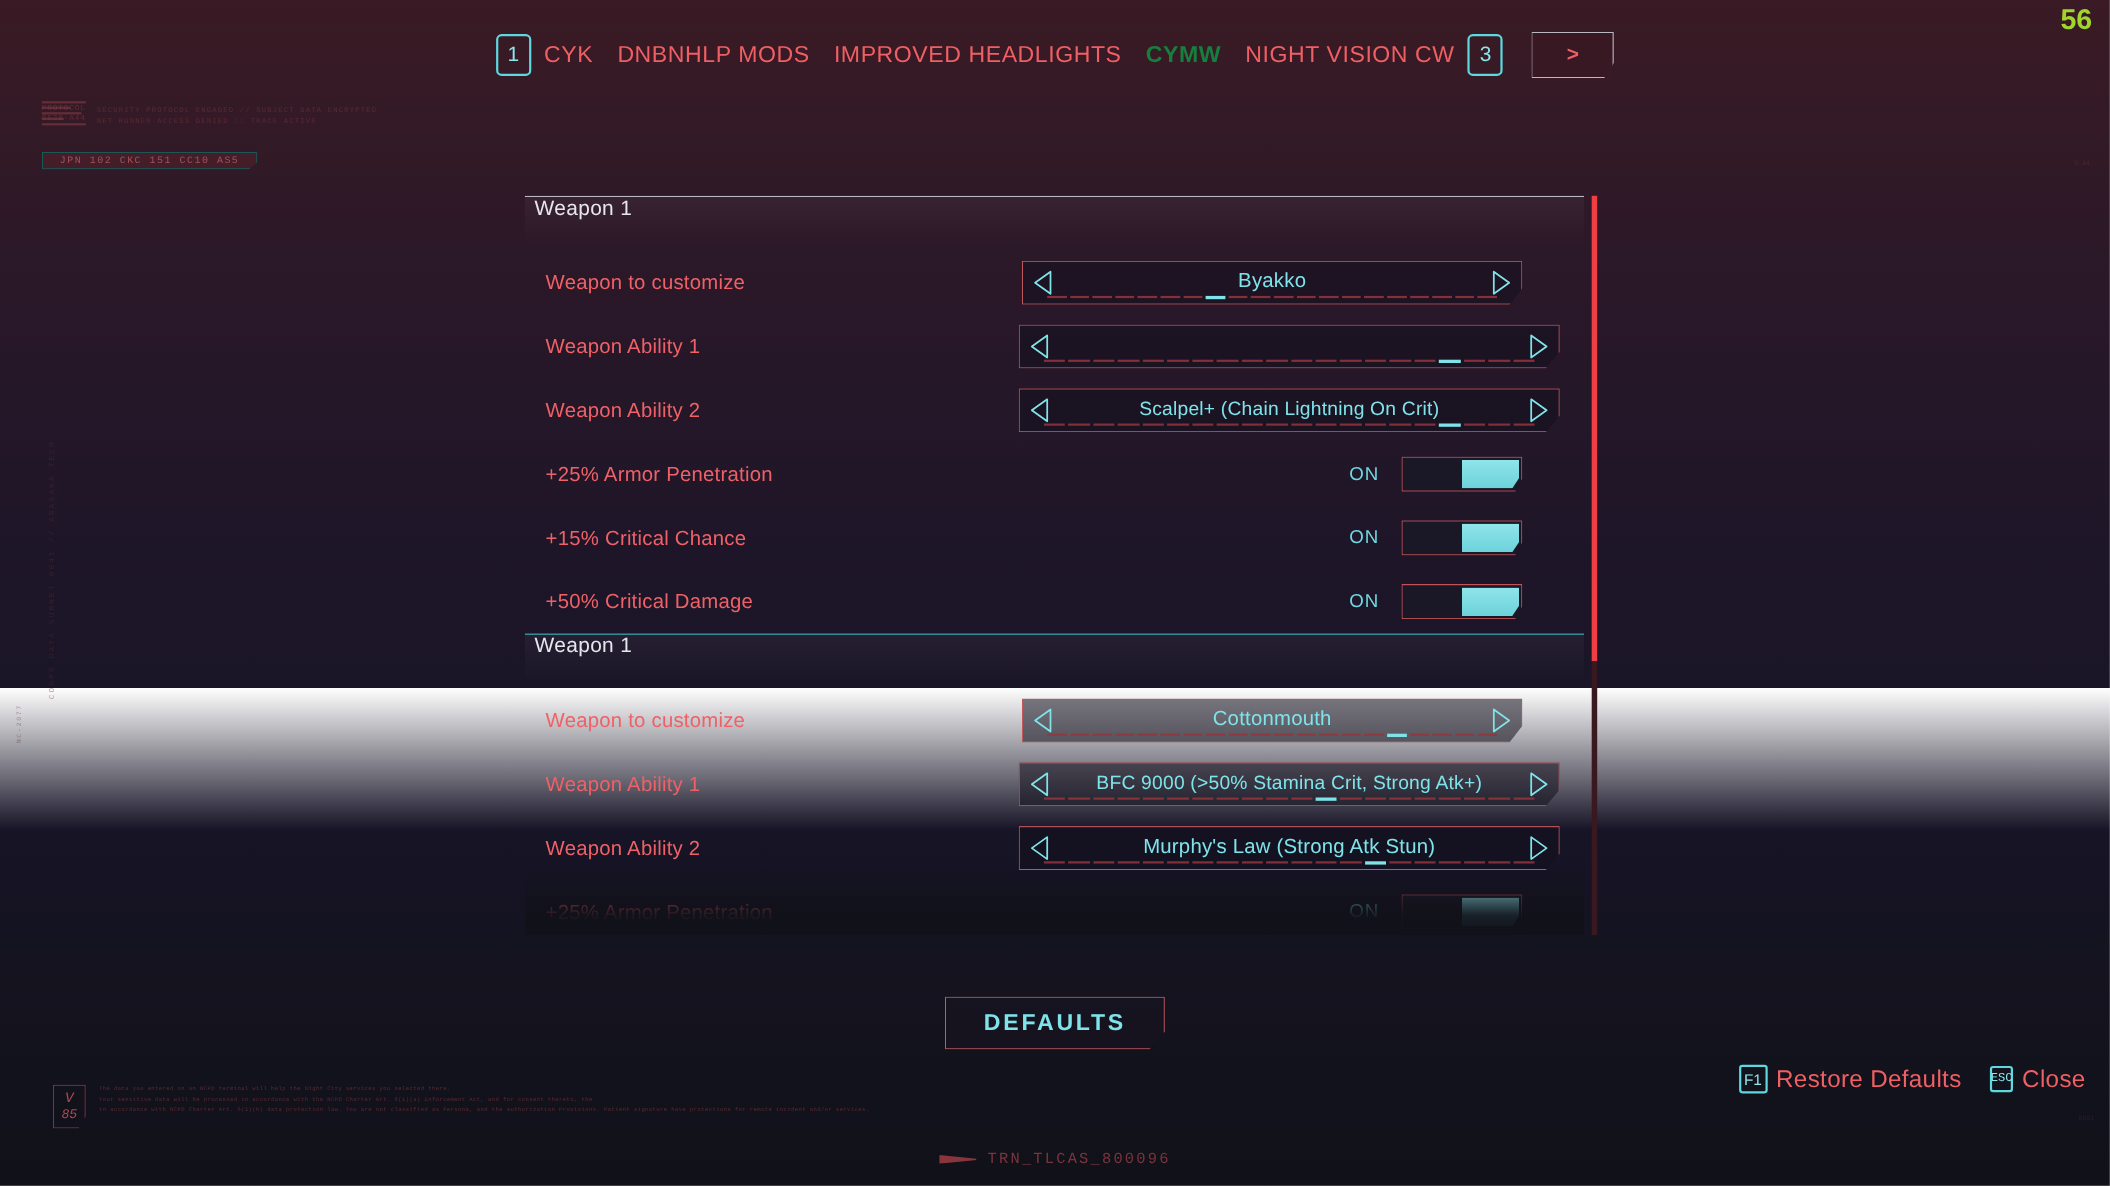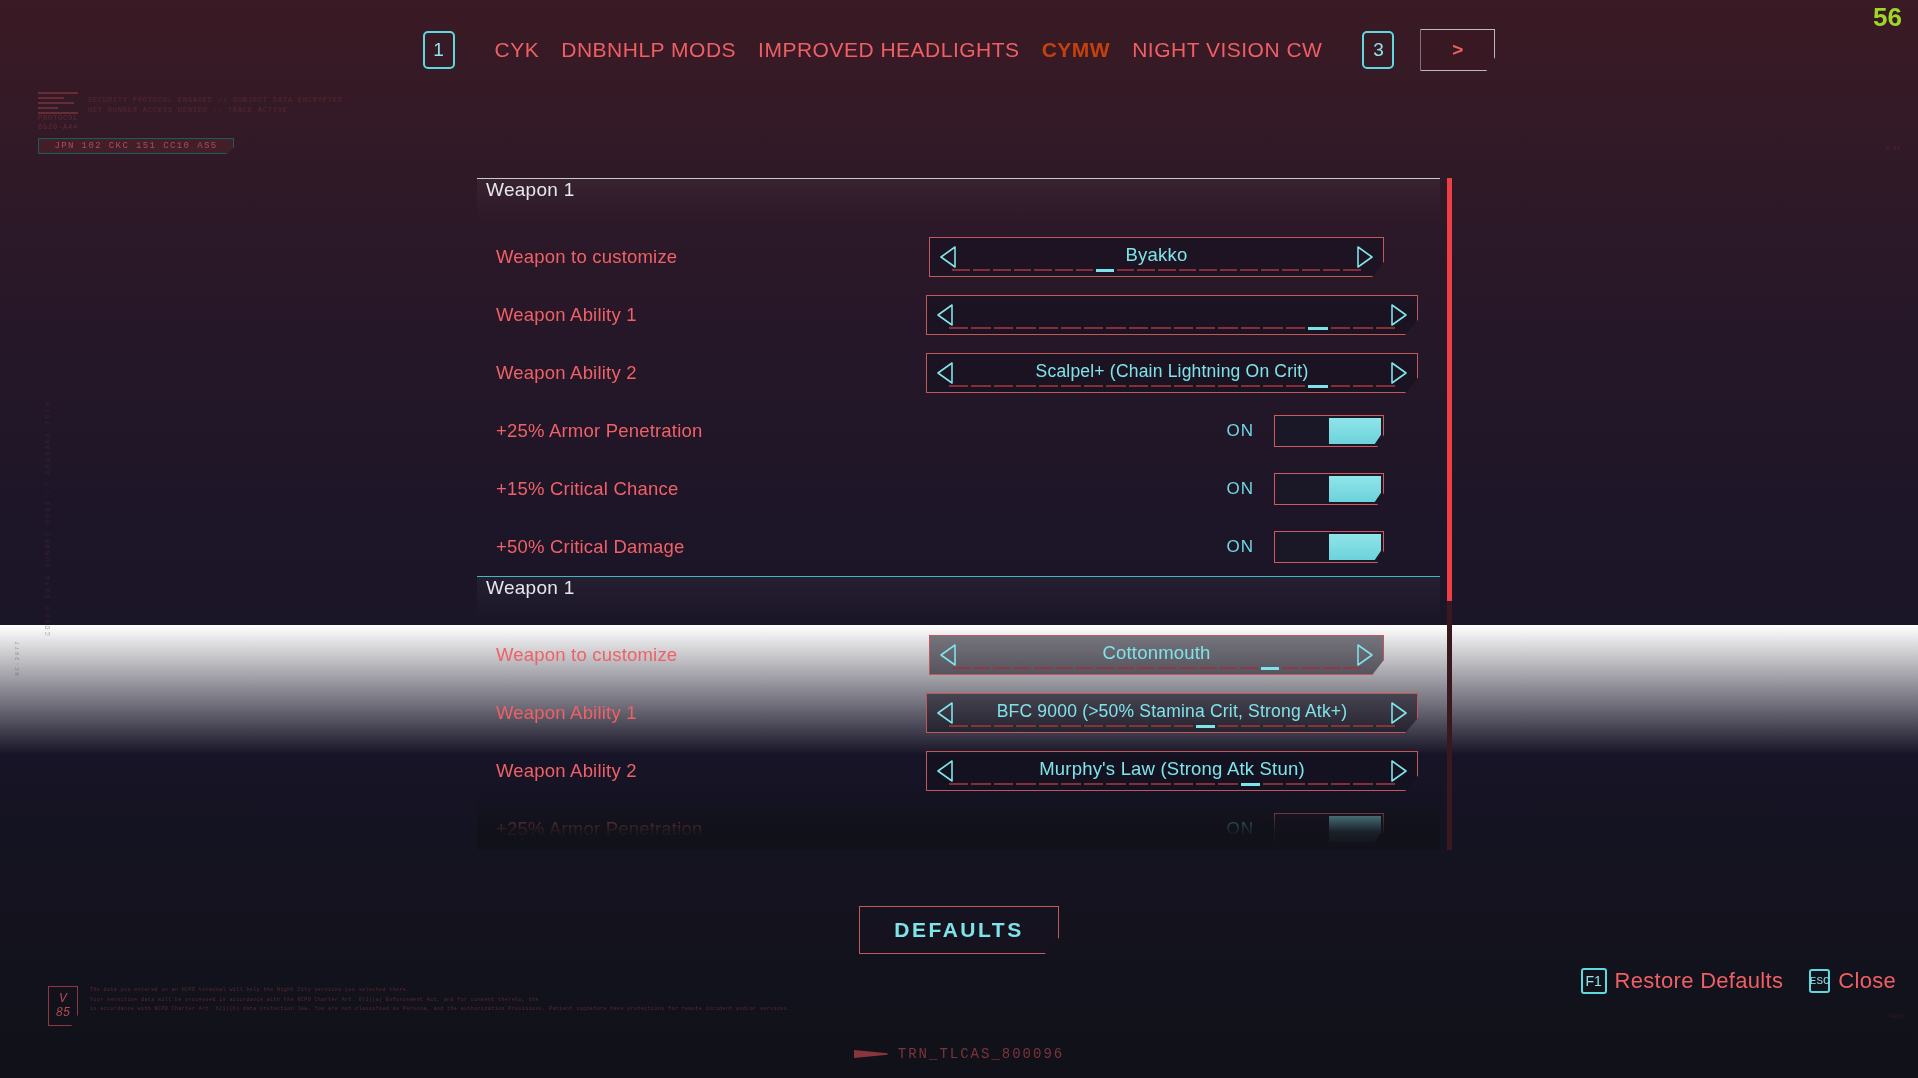--- a/index.html
+++ b/index.html
@@ -28,21 +28,21 @@
         #111119 100%);
   }
 
   
   .bg-deco { position:absolute; inset:0; pointer-events:none; overflow:hidden; }
 
   .deco-protocol {
     position:absolute; left:38px; top:95px;
     color:#8a3a42; font-size:7px; line-height:1.35;
     letter-spacing:.8px; font-family:"Liberation Mono", monospace;
-    opacity:.55; white-space:pre;margin-top:19px;
+    opacity:.55; white-space:pre;
   }
   .deco-bars {
     position:absolute; left:38px; top:92px; width:42px; height:26px;
     opacity:.45;
   }
   .deco-bars i {
     display:block; height:2px; background:#a0444c; margin-bottom:3px;
   }
   .deco-bars i:nth-child(1){ width:40px; }
   .deco-bars i:nth-child(2){ width:26px; }
@@ -134,26 +134,26 @@
     display:flex; align-items:center; justify-content:center; gap:0;
     height:48px;
   }
   .pagebadge {
     width:32px; height:38px;
     border:2px solid #5fd8df; border-radius:5px;
     color:#8ce6ea; font-size:19px;
     display:flex; align-items:center; justify-content:center;
     font-family:"Liberation Sans", sans-serif;
   }
-  .tablist { display:flex; align-items:center; gap:22px; margin:0 40px; }
+  .tablist { display:flex; align-items:center; gap:22px; margin:0 12px; }
   .tab {
     color:#ef5f63; font-size:21px; letter-spacing:.5px;
     white-space:nowrap; font-family:"Liberation Sans", sans-serif;
   }
-  .tab.active { color:#c2410c; font-weight:bold; }
+  .tab.active { color:#15803d; font-weight:bold; }
   .nextbtn {
     width:75px; height:42px; margin-left:26px;
     border:1px solid #b9b9c4;
     background:rgba(60,24,32,.35);
     display:flex; align-items:center; justify-content:center;
     color:#ef5f63; font-size:19px; font-weight:bold;
     clip-path: polygon(0 0, 100% 0, 100% 66%, 88% 100%, 0 100%);
   }
 
   

